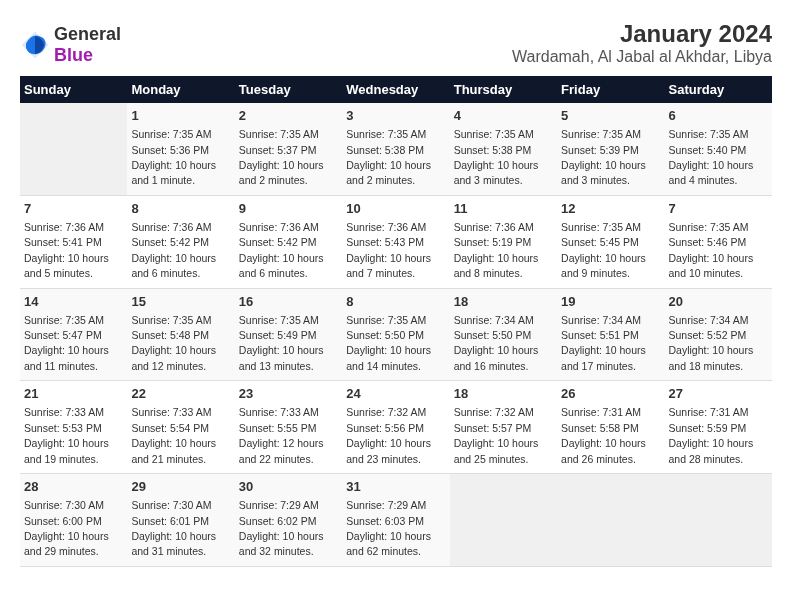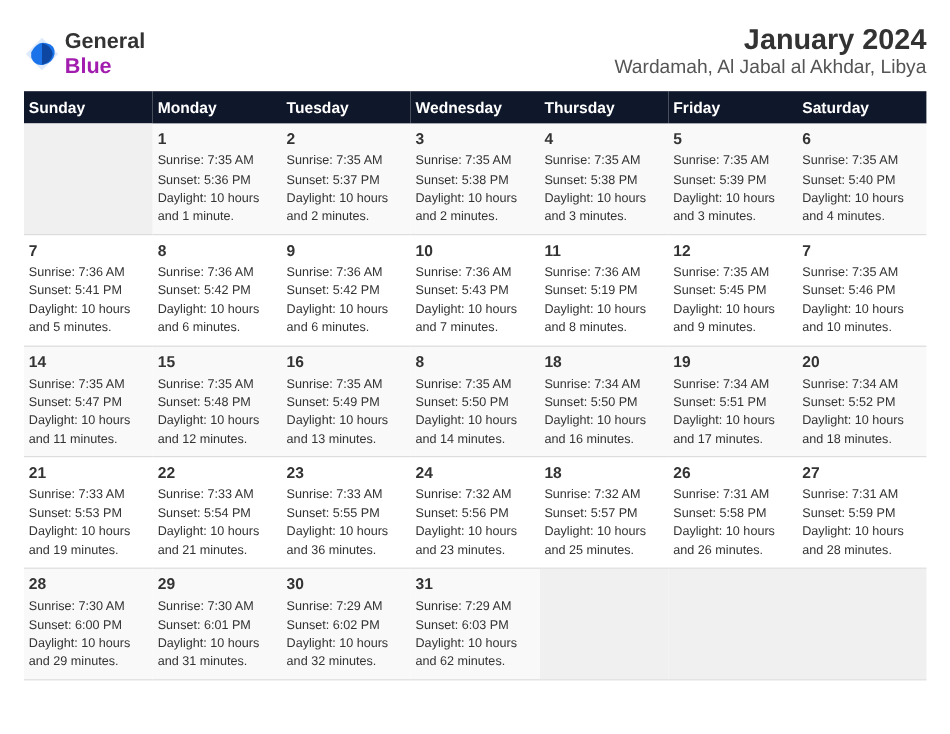--- a/index.html
+++ b/index.html
@@ -253,21 +253,21 @@
         <td>
         <span class="day-number">22</span>
         <span class="day-info">Sunrise: 7:33 AM</span><br>
         <span class="day-info">Sunset: 5:54 PM</span><br>
         <span class="day-info">Daylight: 10 hours and 21 minutes.</span>
       </td>
         <td>
         <span class="day-number">23</span>
         <span class="day-info">Sunrise: 7:33 AM</span><br>
         <span class="day-info">Sunset: 5:55 PM</span><br>
-        <span class="day-info">Daylight: 10 hours and 36 minutes.</span>
+        <span class="day-info">Daylight: 12 hours and 22 minutes.</span>
       </td>
         <td>
         <span class="day-number">24</span>
         <span class="day-info">Sunrise: 7:32 AM</span><br>
         <span class="day-info">Sunset: 5:56 PM</span><br>
         <span class="day-info">Daylight: 10 hours and 23 minutes.</span>
       </td>
         <td>
         <span class="day-number">18</span>
         <span class="day-info">Sunrise: 7:32 AM</span><br>

